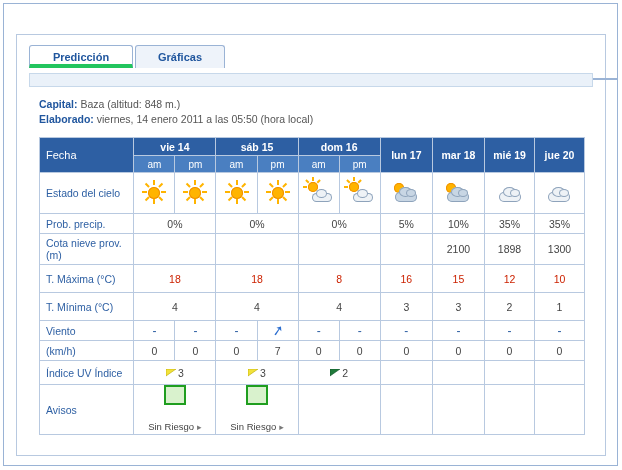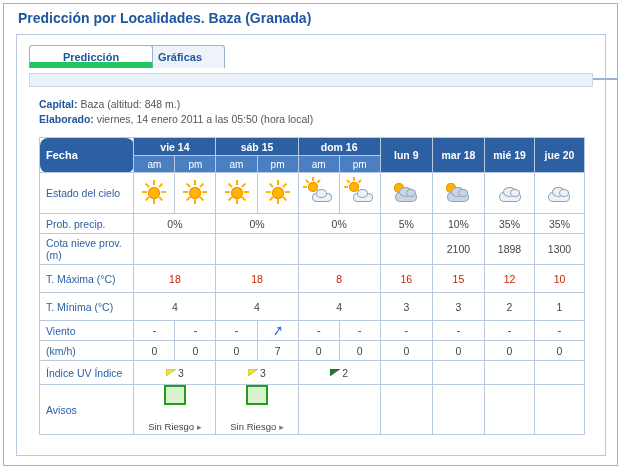--- a/index.html
+++ b/index.html
@@ -67,22 +67,22 @@
     border: 1px solid #9ab3d5;
     border-bottom: none;
     border-radius: 3px 3px 0 0;
     background: #fff;
     text-align: center;
   }
   .tab.active {
     left: 0;
     z-index: 3;
     background: #fff;
-    border-bottom: 6px solid #22c55e;
-    width: 124px;
+    border-bottom: 4px solid #22c55e;
+    width: 104px;
   }
   .tab.inactive {
     left: 106px;
     z-index: 2;
     width: 90px;
     background: #eef3fa;
     color: #20569e;
   }
   .tab-underline {
     position: absolute;
@@ -123,26 +123,25 @@
     border-collapse: collapse;
     font-size: 10.5px;
   }
   table.fc td, table.fc th {
     border: 1px solid #b8c9e0;
     padding: 0;
   }
   .hdr-fecha {
     background: #2d5fa3;
     color: #fff;
-    font-weight: bold;
+    font-weight: normal;
     text-align: left;
     padding-left: 6px !important;
     font-size: 11px;
     height: 34px;
-    border-radius: 8px;
   }
   .hdr-day {
     background: #2d5fa3;
     color: #fff;
     font-weight: bold;
     text-align: center;
     height: 17px;
     font-size: 10.5px;
   }
   .hdr-ampm {
@@ -259,21 +258,20 @@
     margin-left: 3px;
   }
   .avis-wrap { line-height: 13px; }
 </style>
 </head>
 <body>
 
 <div class="page">
   <div class="outer-frame">
 
-    <div class="title-bar">Predicción por Localidades. Baza (Granada)</div>
 
     <div class="content-box">
 
       <div class="tabs">
         <div class="tab active">
           <span>Predicción</span>
         </div>
         <div class="tab inactive">
           <span>Gráficas</span>
         </div>
@@ -293,21 +291,21 @@
         </div>
       </div>
 
       <table class="fc">
         <tbody>
           <tr>
             <td class="hdr-fecha" rowspan="2">Fecha</td>
             <td class="hdr-day" colspan="2" style="width:72px">vie 14</td>
             <td class="hdr-day" colspan="2" style="width:72px">sáb 15</td>
             <td class="hdr-day" colspan="2" style="width:72px">dom 16</td>
-            <td class="hdr-day" rowspan="2" style="width:46px">lun 9</td>
+            <td class="hdr-day" rowspan="2" style="width:46px">lun 17</td>
             <td class="hdr-day" rowspan="2" style="width:46px">mar 18</td>
             <td class="hdr-day" rowspan="2" style="width:44px">mié 19</td>
             <td class="hdr-day" rowspan="2" style="width:44px">jue 20</td>
           </tr>
           <tr>
             <td class="hdr-ampm" style="width:36px">am</td>
             <td class="hdr-ampm" style="width:36px">pm</td>
             <td class="hdr-ampm" style="width:36px">am</td>
             <td class="hdr-ampm" style="width:36px">pm</td>
             <td class="hdr-ampm" style="width:36px">am</td>

